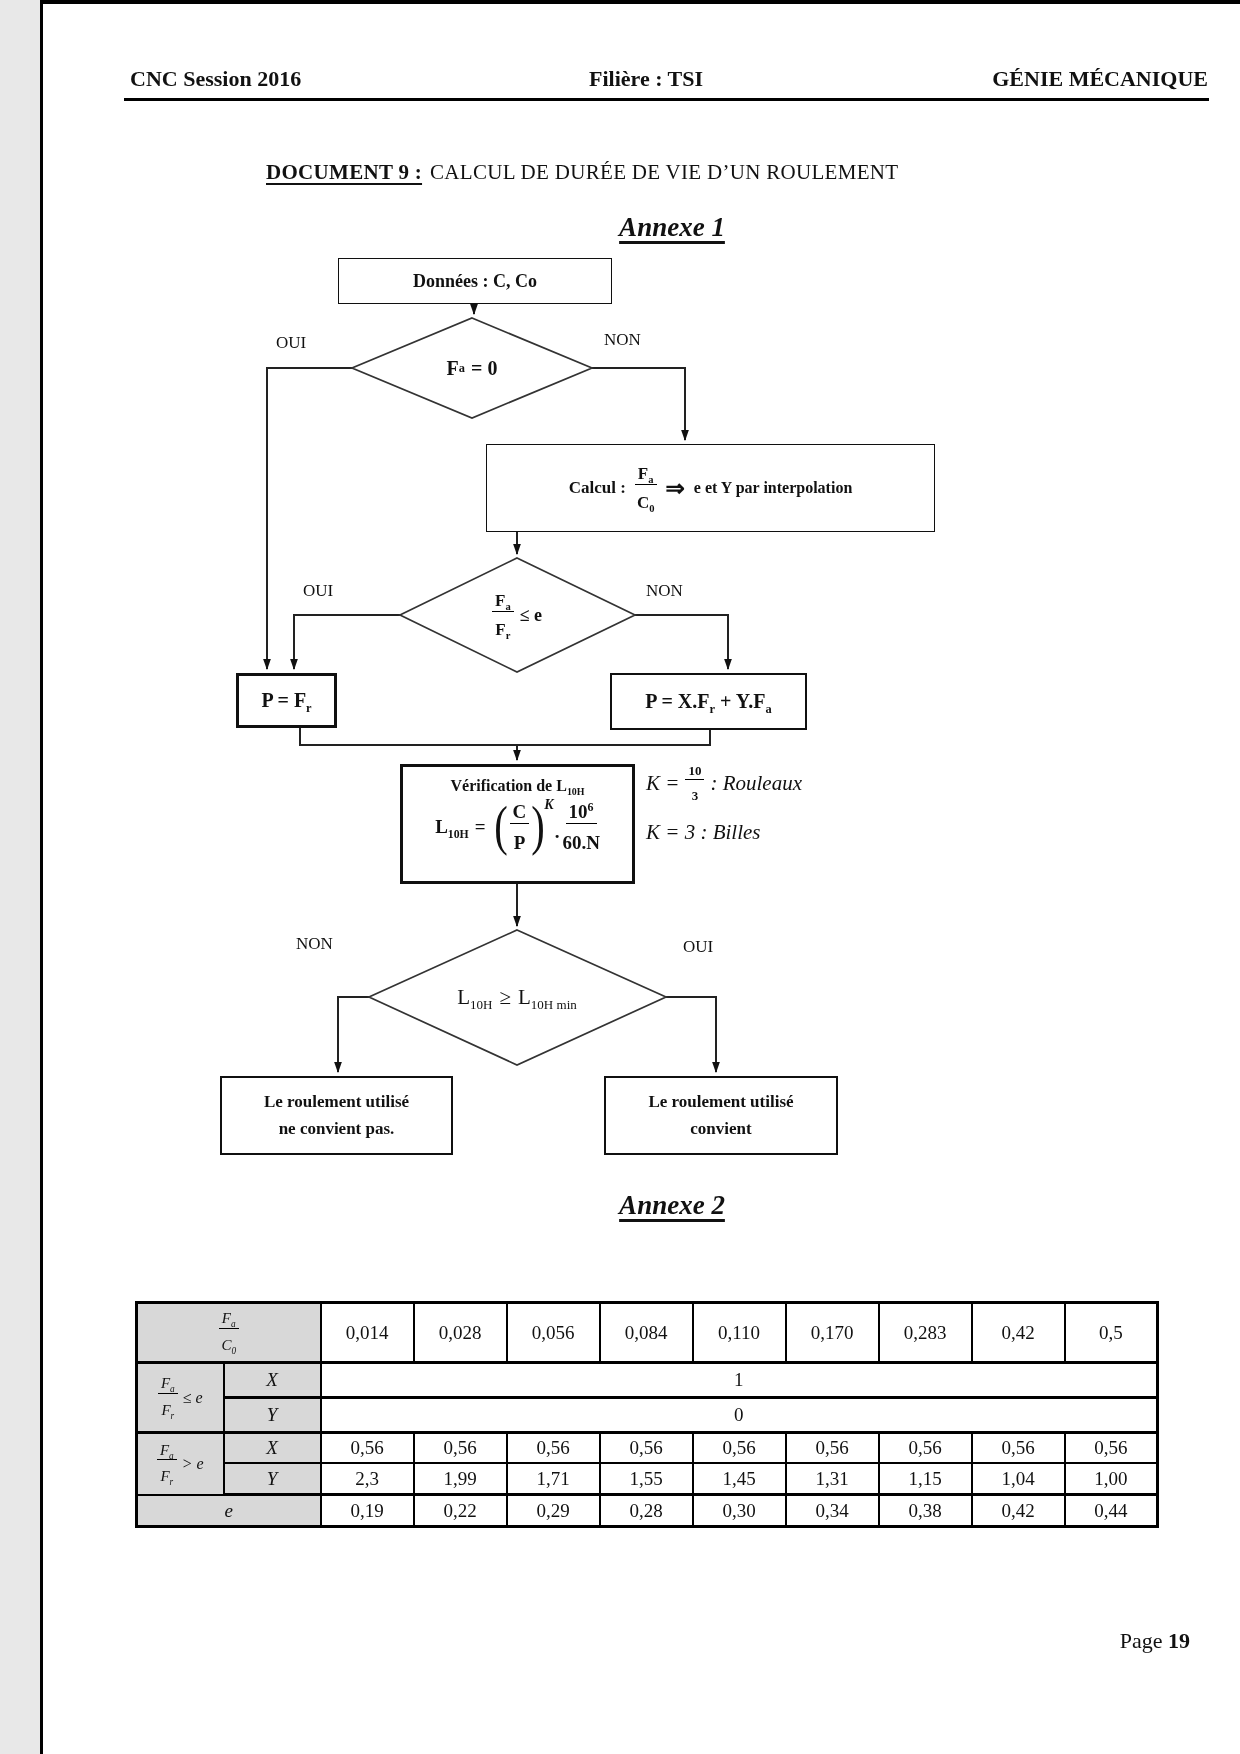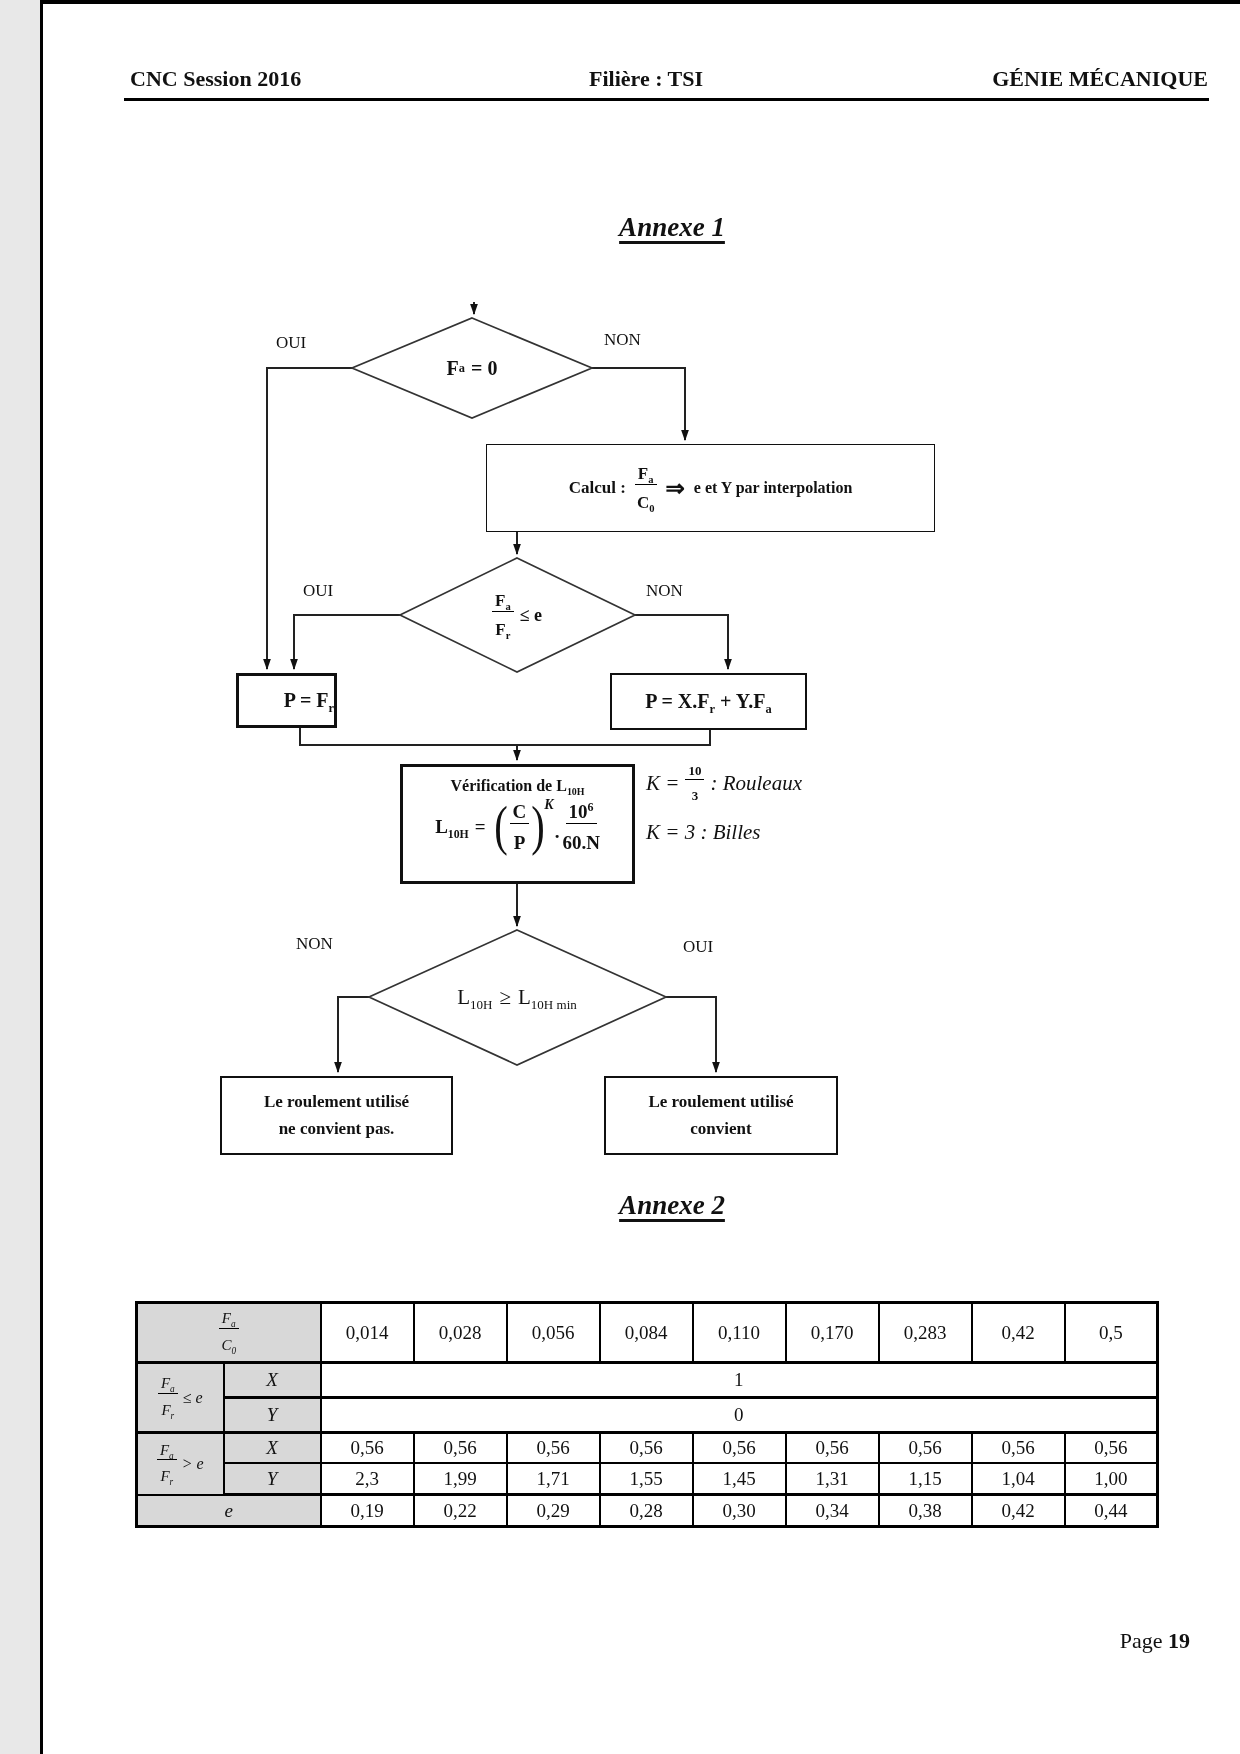--- a/index.html
+++ b/index.html
@@ -25,21 +25,21 @@
           text-decoration:underline;text-decoration-thickness:2.5px;text-underline-offset:5px;}
 
   
   svg.flow{position:absolute;left:0;top:0;width:1240px;height:1754px;z-index:1;}
   svg.flow path{fill:none;stroke:#222;stroke-width:2;}
   svg.flow polygon.diam{fill:#fff;stroke:#333;stroke-width:1.7;}
 
   
   .fbox{position:absolute;z-index:2;background:#fff;border:1.8px solid #101010;
         display:flex;align-items:center;justify-content:center;text-align:center;}
-  .fbox.b3{border-width:3px;justify-content:flex-end;}
+  .fbox.b3{border-width:3px;}
   .fbox.b25{border-width:2.5px;}
   .bold{font-weight:bold;}
 
   .flow-label{position:absolute;z-index:3;font-size:17px;white-space:nowrap;text-align:right;}
   .dlabel{position:absolute;z-index:3;display:flex;align-items:center;justify-content:center;white-space:nowrap;}
 
   sub{font-size:62%;line-height:0;}
   .frac{display:inline-flex;flex-direction:column;align-items:center;line-height:1.05;vertical-align:middle;}
   .frac .fn{border-bottom:1.5px solid #000;padding:0 3px 1px;}
   .frac .fd{padding-top:9px;}
@@ -85,20 +85,23 @@
 
 <div class="page">
   <div class="abs edge-top"></div>
   <div class="abs edge-left"></div>
 
   <div class="abs hdr" style="left:90px;top:66px;">CNC Session 2016</div>
   <div class="abs hdr" style="left:549px;top:66px;">Filière : TSI</div>
   <div class="abs hdr" style="left:1168px;top:66px;transform:translateX(-100%);">GÉNIE MÉCANIQUE</div>
   <div class="abs hdr-rule"></div>
 
+  <div class="abs doc-title">
+    <span class="lbl">DOCUMENT 9 :</span><span class="txt">CALCUL DE DURÉE DE VIE D’UN ROULEMENT</span>
+  </div>
 
   <div class="abs annexe" style="left:632px;top:212px;transform:translateX(-50%);">Annexe 1</div>
 
   <svg class="flow" viewBox="0 0 1240 1754">
     <defs>
       <marker id="ah" viewBox="0 0 10 7" markerWidth="11" markerHeight="8" refX="9" refY="3.5" orient="auto" markerUnits="userSpaceOnUse">
         <path d="M0,0 L10,3.5 L0,7 Z" style="fill:#111;stroke:none;"></path>
       </marker>
     </defs>
     <path d="M434 302 L434 314" marker-end="url(#ah)"></path>
@@ -110,20 +113,23 @@
     <path d="M260 722 L260 745 L670 745 L670 726"></path>
     <path d="M477 745 L477 760" marker-end="url(#ah)"></path>
     <path d="M477 884 L477 926" marker-end="url(#ah)"></path>
     <path d="M329 997 L298 997 L298 1072" marker-end="url(#ah)"></path>
     <path d="M626 997 L676 997 L676 1072" marker-end="url(#ah)"></path>
     <polygon class="diam" points="432,318 552,368 432,418 312,368"></polygon>
     <polygon class="diam" points="477,558 595,615 477,672 360,615"></polygon>
     <polygon class="diam" points="477,930 626,997 477,1065 329,997"></polygon>
   </svg>
 
+  <div class="fbox" style="left:298px;top:258px;width:272px;height:44px;">
+    <span class="bold" style="font-size:18px;">Données : C, Co</span>
+  </div>
 
   <div class="dlabel" style="left:372px;top:350px;width:120px;height:36px;font-size:20px;font-weight:bold;">
     <span>F</span>
       <sub>a</sub>
       <span style="margin-left:6px;">= 0</span>
   </div>
   <div class="flow-label" style="left:236px;top:333px;">OUI</div>
   <div class="flow-label" style="left:564px;top:330px;">NON</div>
 
   <div class="fbox" style="left:446px;top:444px;width:447px;height:86px;">

